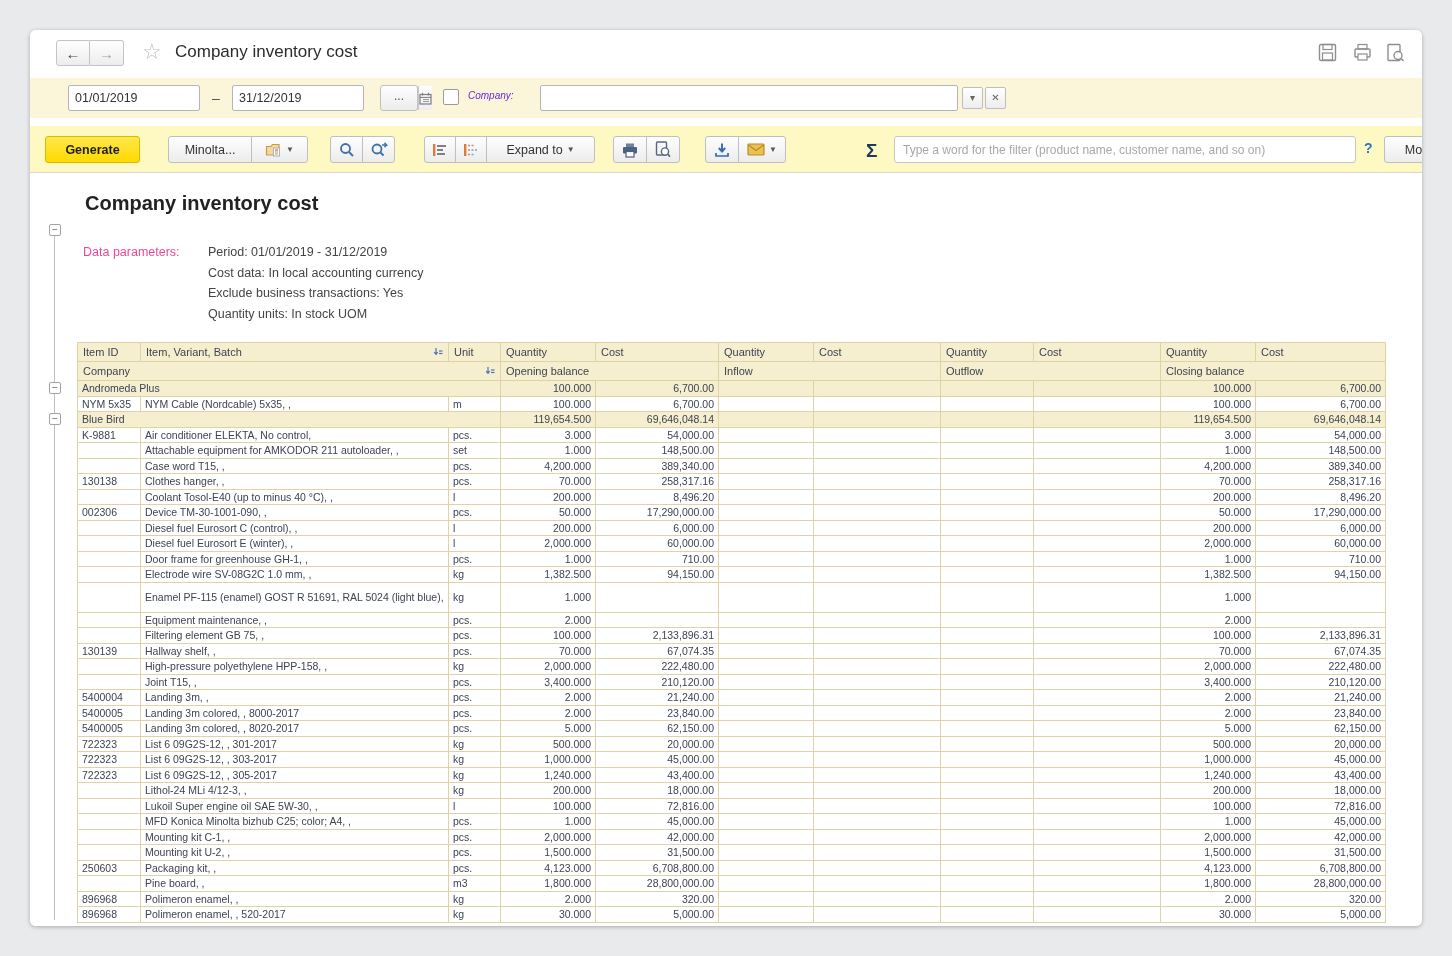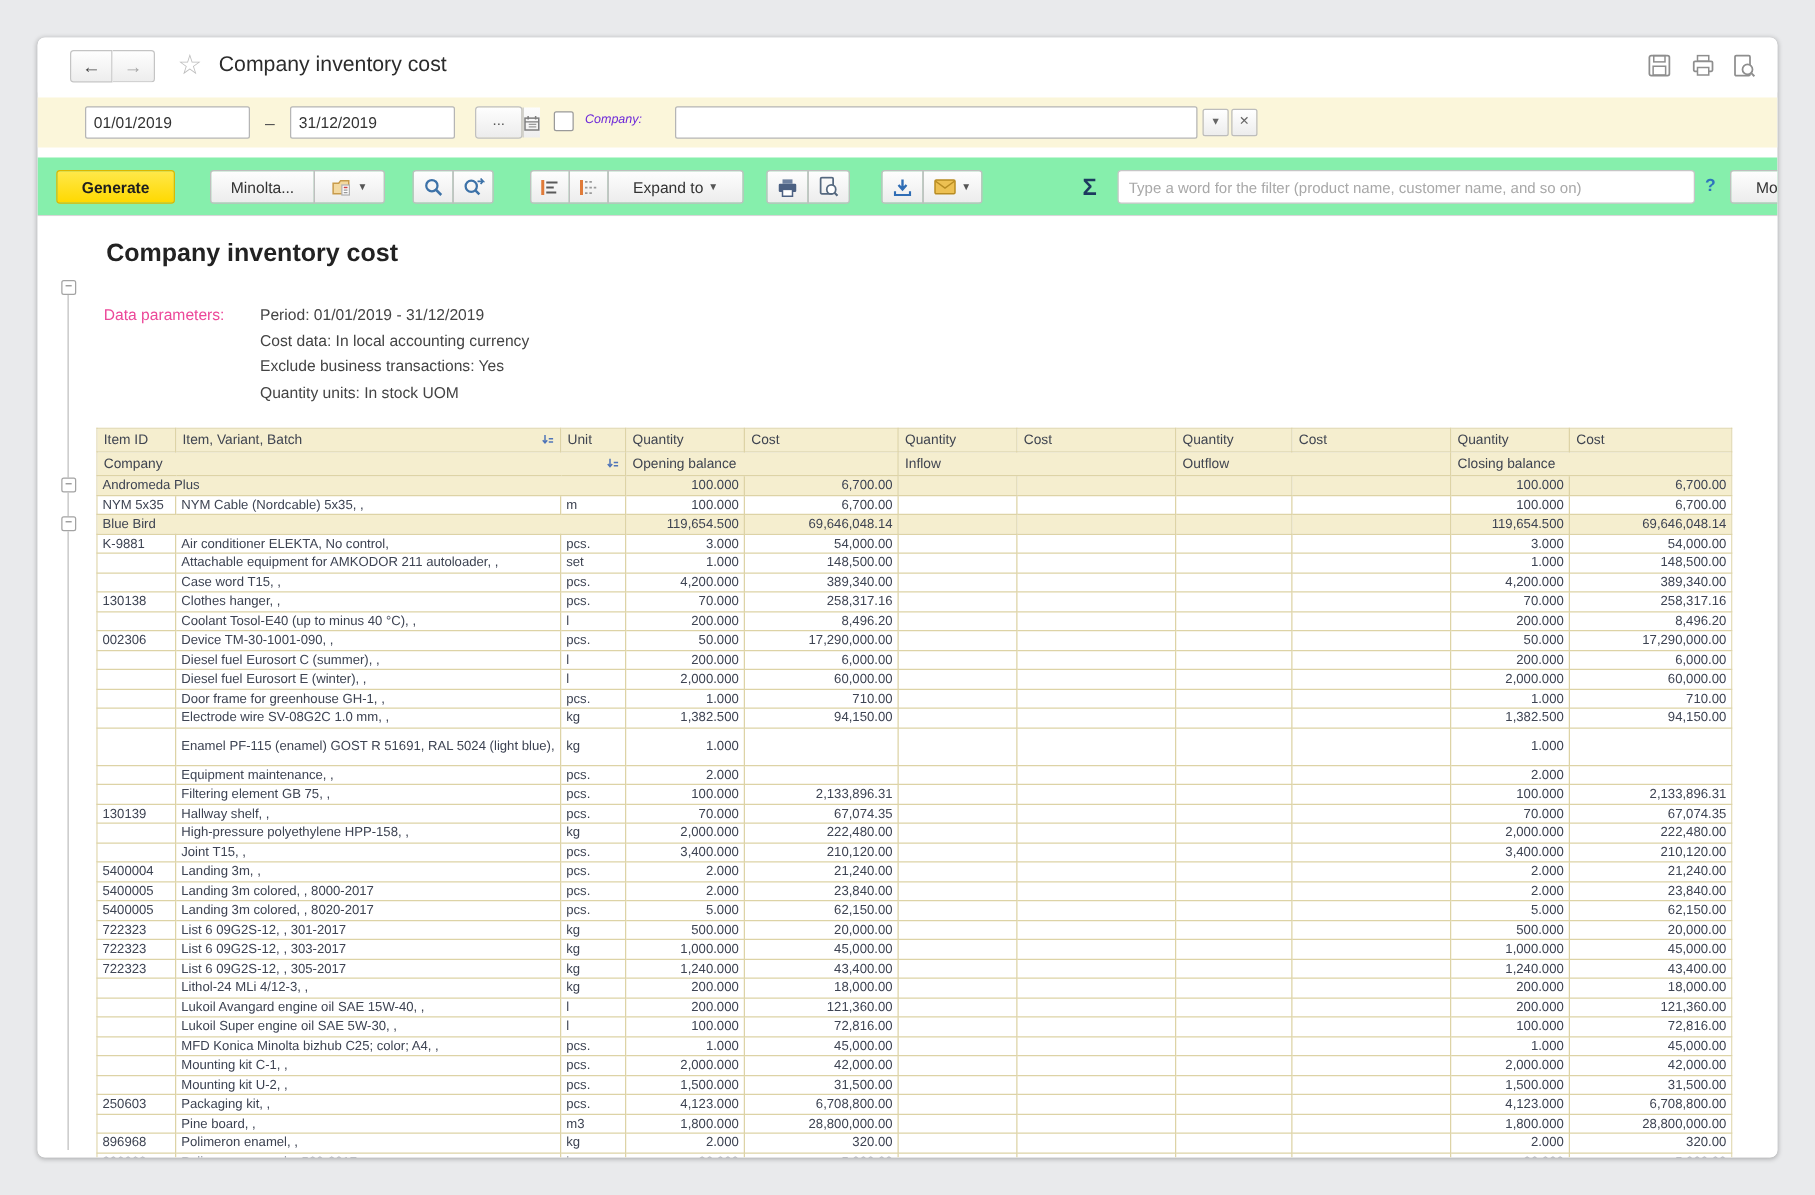--- a/index.html
+++ b/index.html
@@ -20,21 +20,21 @@
   .inputwrap { position:absolute; top:7px; height:26px; background:#fff; border:1px solid #b5b5b5; border-radius:2px; display:flex;gap:12px; }
   .inputwrap .txt { flex:1; border:none; outline:none; font-family:"Liberation Sans",sans-serif; font-size:12.5px; color:#333; padding:0 6px; background:transparent; }
   .calbtn { width:23px; border-left:1px solid #c9c9c9; background:linear-gradient(#fdfdfd,#eee); display:flex; align-items:center; justify-content:center; cursor:pointer; }
   .dash { position:absolute; left:182px; top:12px; font-size:14px; color:#555; }
   .dotsbtn { position:absolute; left:350px; top:7px; width:38px; height:26px; background:linear-gradient(#fefefe,#ececec); border:1px solid #c0c0c0; border-radius:3px; color:#555; font-size:12px; text-align:center; line-height:20px; cursor:pointer; }
   .chk { position:absolute; left:413px; top:11px; width:16px; height:16px; background:#fff; border:1px solid #9a9a9a; border-radius:2px; cursor:pointer; }
   .chklabel { position:absolute; left:438px; top:12px; font-size:10px; color:#6d28d9;font-style:italic; }
   .minibtn { position:absolute; top:9px; width:21px; height:22px; background:linear-gradient(#fff,#ededed); border:1px solid #bdbdbd; border-radius:2px; font-size:10px; color:#666; text-align:center; line-height:20px; cursor:pointer; }
 
   
-  .toolbar { position:absolute; left:0; top:96px; width:100%; height:46px; background:#86efac; overflow:hidden; }
+  .toolbar { position:absolute; left:0; top:96px; width:100%; height:46px; background:#fef9c3; overflow:hidden; }
   .tbtn { position:absolute; top:10px; height:27px; border:1px solid #bfbfbf; border-radius:3px; background:linear-gradient(#fefefe,#ececec); display:flex; align-items:center; justify-content:center; font-size:12.5px; color:#333; cursor:pointer; }
   .gen { left:15px; width:95px; background:linear-gradient(#ffe84a,#ffd900); border:1px solid #dcb800; font-weight:bold; color:#1e1e1e; }
   .caret { font-size:8px; color:#555; margin-left:4px; }
   .sep-line { position:absolute; left:0; top:142px; width:100%; height:1px; background:#d7d7d7; }
   .sigma { position:absolute; left:836px; top:14px; font-size:19px; font-weight:bold; color:#1d3a5f; }
   .filterinput { position:absolute; left:864px; top:10px; width:462px; height:27px; border:1px solid #c6c6c6; border-radius:3px; font-family:"Liberation Sans",sans-serif; font-size:12px; color:#333; padding:0 8px; outline:none; }
   .filterinput::placeholder { color:#a8a8a8; }
   .help { position:absolute; left:1334px; top:14px; font-size:14px; font-weight:bold; color:#2e74bd; cursor:pointer; }
 
   
@@ -424,21 +424,21 @@
               <td class="num">17,290,000.00</td>
               <td class="num"></td>
               <td class="num"></td>
               <td class="num"></td>
               <td class="num"></td>
               <td class="num">50.000</td>
               <td class="num">17,290,000.00</td>
             </tr>
             <tr>
               <td class="id"></td>
-              <td class="it">Diesel fuel Eurosort C (summer), ,</td>
+              <td class="it">Diesel fuel Eurosort C (control), ,</td>
               <td class="un">l</td>
               <td class="num">200.000</td>
               <td class="num">6,000.00</td>
               <td class="num"></td>
               <td class="num"></td>
               <td class="num"></td>
               <td class="num"></td>
               <td class="num">200.000</td>
               <td class="num">6,000.00</td>
             </tr>
@@ -645,33 +645,20 @@
               <td class="num">18,000.00</td>
               <td class="num"></td>
               <td class="num"></td>
               <td class="num"></td>
               <td class="num"></td>
               <td class="num">200.000</td>
               <td class="num">18,000.00</td>
             </tr>
             <tr>
               <td class="id"></td>
-              <td class="it">Lukoil Avangard engine oil SAE 15W-40, ,</td>
-              <td class="un">l</td>
-              <td class="num">200.000</td>
-              <td class="num">121,360.00</td>
-              <td class="num"></td>
-              <td class="num"></td>
-              <td class="num"></td>
-              <td class="num"></td>
-              <td class="num">200.000</td>
-              <td class="num">121,360.00</td>
-            </tr>
-            <tr>
-              <td class="id"></td>
               <td class="it">Lukoil Super engine oil SAE 5W-30, ,</td>
               <td class="un">l</td>
               <td class="num">100.000</td>
               <td class="num">72,816.00</td>
               <td class="num"></td>
               <td class="num"></td>
               <td class="num"></td>
               <td class="num"></td>
               <td class="num">100.000</td>
               <td class="num">72,816.00</td>

